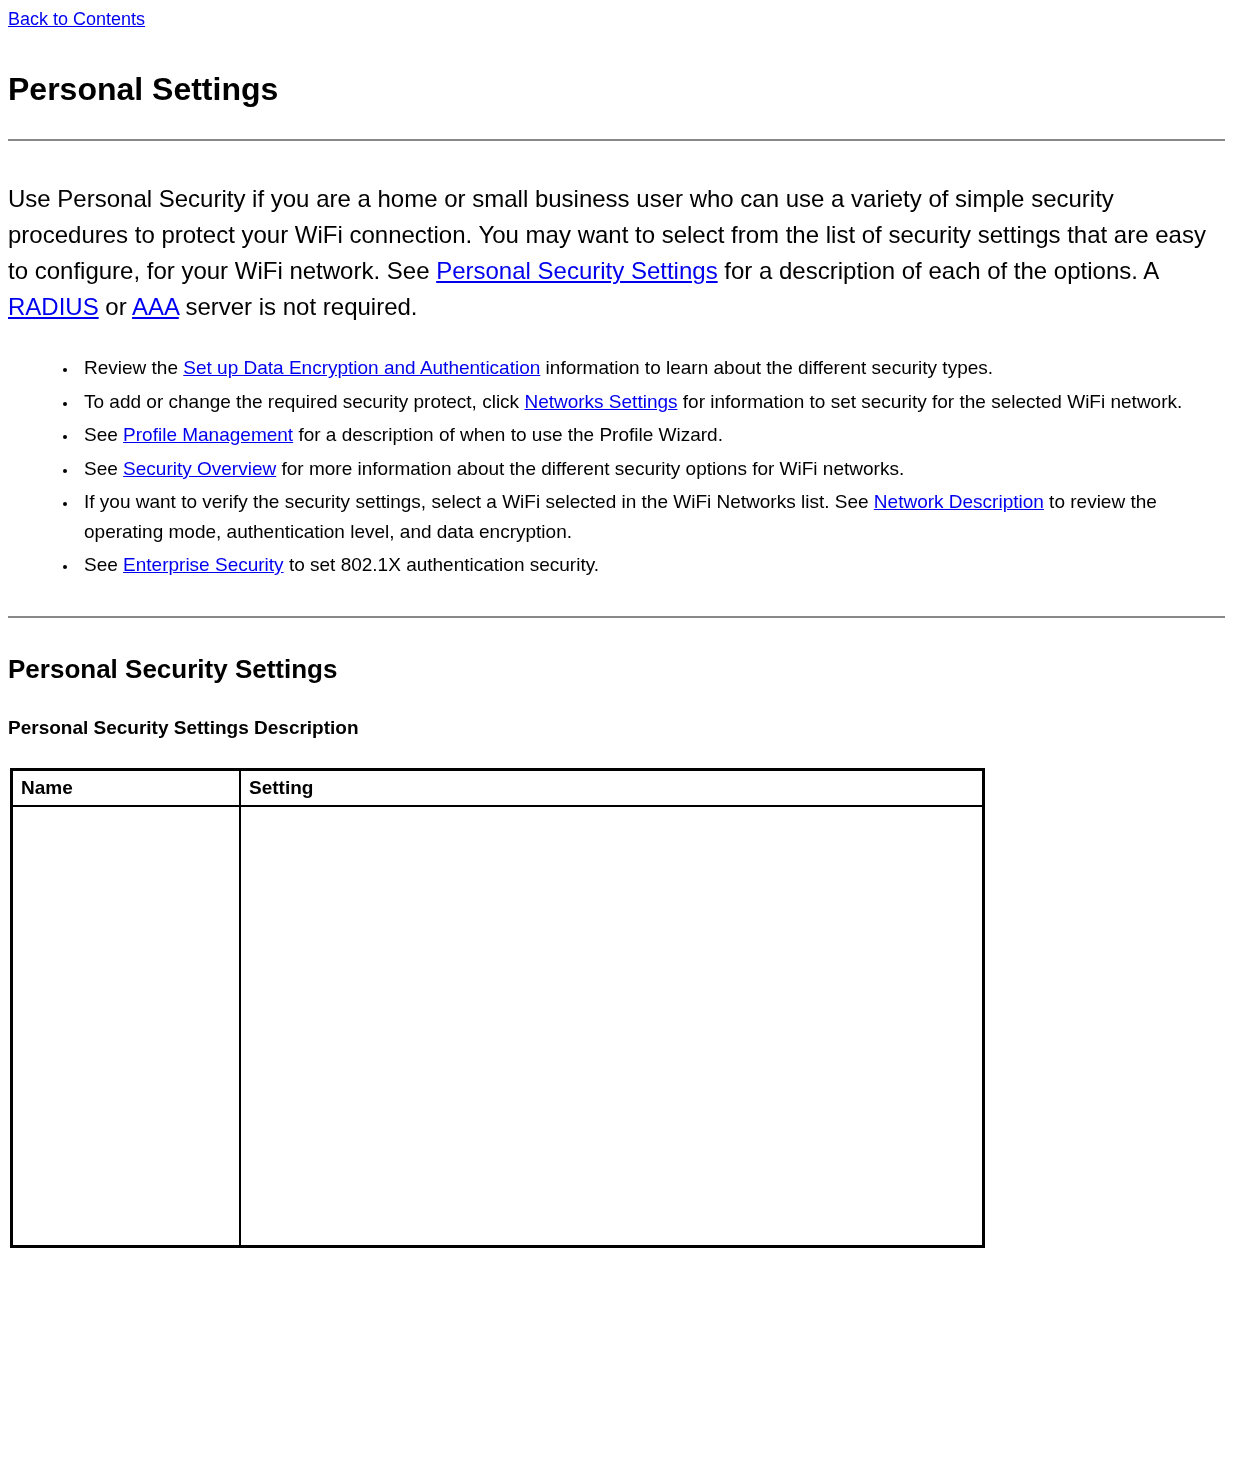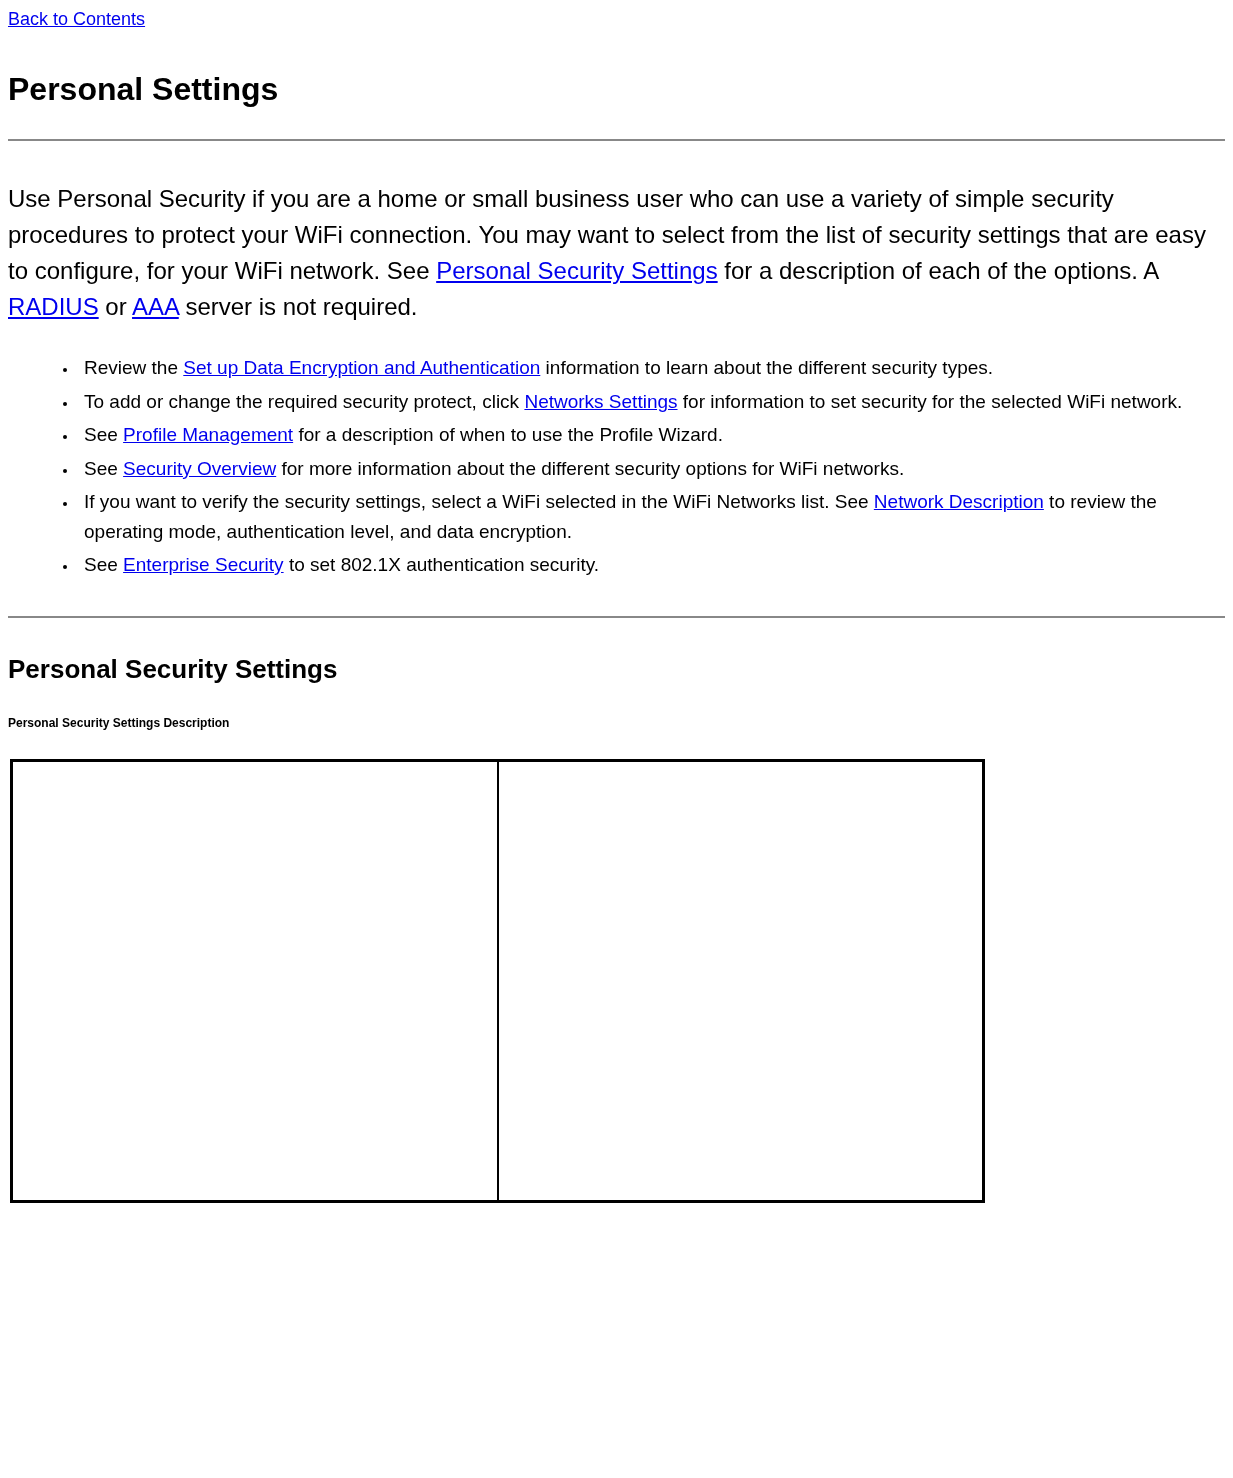--- a/index.html
+++ b/index.html
@@ -52,21 +52,21 @@
   }
   ul.disc li::marker {
     font-size: 14px;
   }
   h2 {
     font-size: 26px;
     font-weight: bold;
     margin: 34px 0 26px 0;
   }
   h3 {
-    font-size: 12px;
+    font-size: 19px;
     font-weight: bold;
     margin: 28px 0 28px 0;
   }
   table.settings {
     border-collapse: collapse;
     width: 975px;
     border: 3px solid #000;
     margin-left: 2px;
   }
   table.settings th {
@@ -110,20 +110,24 @@
   </ul>
 
 <hr class="second">
 
 <h2>Personal Security Settings</h2>
 
 <h3>Personal Security Settings Description</h3>
 
 <table class="settings">
   <tbody>
+      <tr>
+    <th class="col-name">Name</th>
+    <th>Setting</th>
+  </tr>
   <tr>
     <td class="empty-cell"></td>
     <td class="empty-cell"></td>
   </tr>
 </tbody>
   </table>
 
 
 
 

